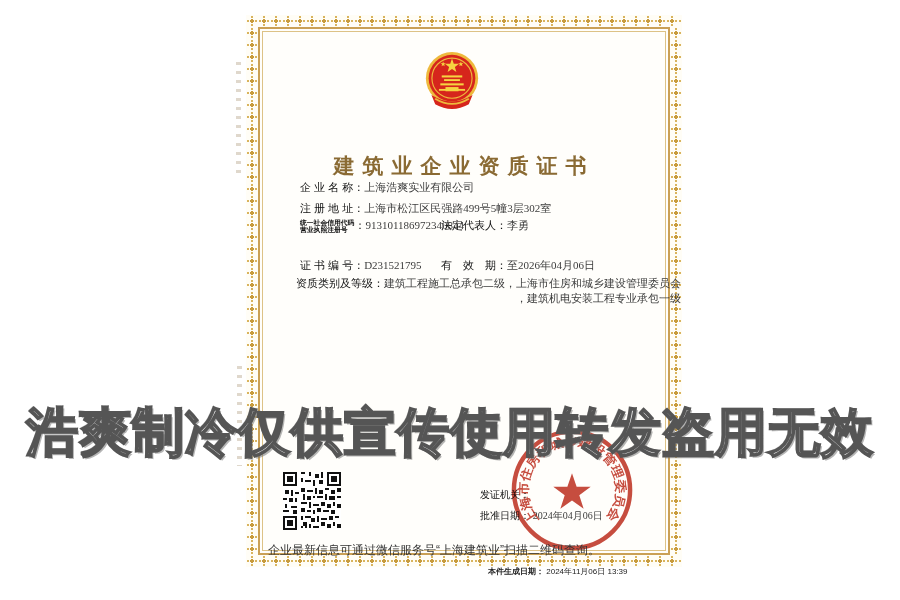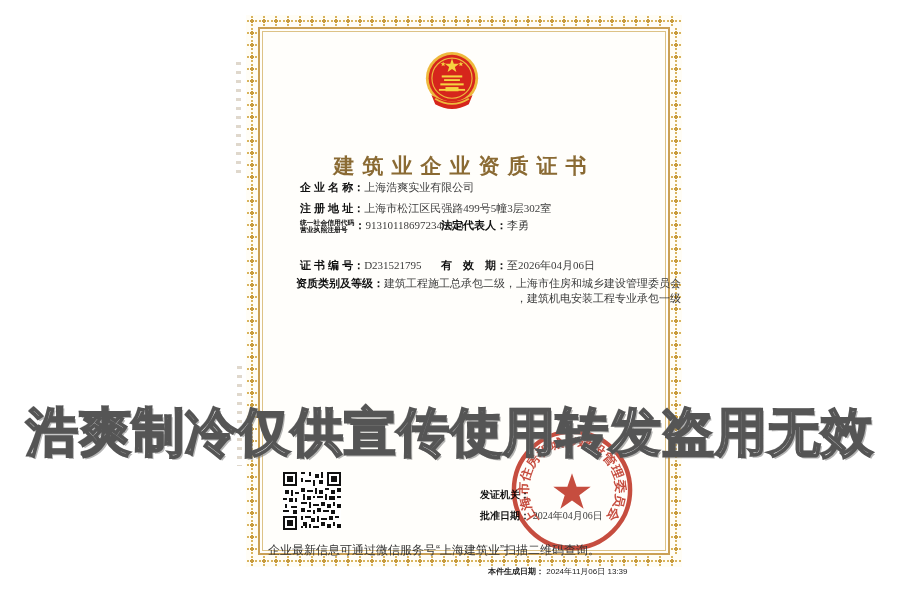--- a/index.html
+++ b/index.html
@@ -34,21 +34,21 @@
   
   .emblem{position:absolute;left:424px;top:50px;width:56px;height:62px;}
 
   
   .title{position:absolute;left:246px;top:120px;width:436px;text-align:center;
          font-family:"Liberation Serif",serif;font-weight:bold;font-size:21px;
          letter-spacing:8px;color:#8a6a33;margin-top:32px;}
 
   
   .row{position:absolute;font-size:11px;white-space:nowrap;color:#1a1a1a;}
-  .lbl{font-weight:bold;color:#111;}
+  .lbl{font-weight:normal;color:#111;}
   .val{font-family:"Liberation Serif",serif;color:#3c3c3c;text-align:right;}
   .lbl2line{display:inline-block;vertical-align:middle;font-weight:bold;
             font-size:6.8px;line-height:7.5px;color:#111;}
   .rcol{position:absolute;left:141px;}
   .qual-line2{display:block;margin-left:68px;}
 
   
   .qr{position:absolute;left:283px;top:472px;width:58px;height:58px;}
   .issue-row{position:absolute;font-size:10px;white-space:nowrap;}
   .note{position:absolute;left:268px;top:542px;font-size:12px;color:#333;}

